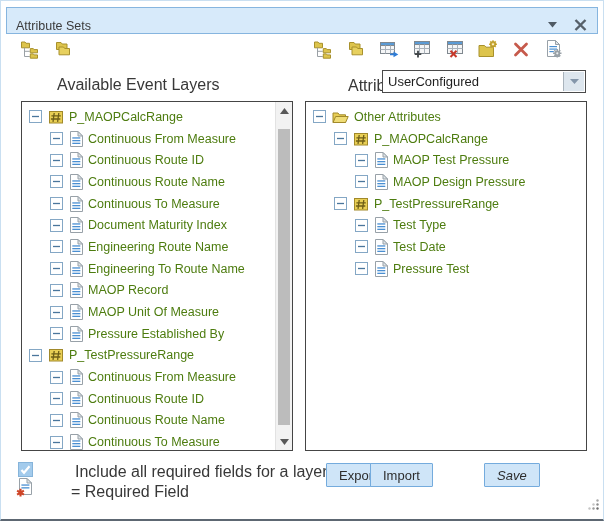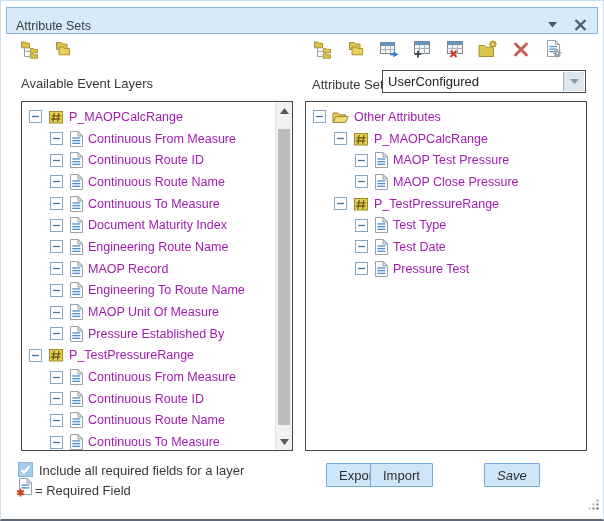--- a/index.html
+++ b/index.html
@@ -24,21 +24,21 @@
   }
   .titlebar .title { font-size:12.5px; color:#3b3b3b; }
   .titlebar .controls { margin-left:auto; display:flex; align-items:center; gap:12px; }
   .tb-ctrl { display:flex; align-items:center; justify-content:center; width:16px; height:16px; cursor:default; }
   
   .toolbar-group { position:absolute; top:39px; display:flex; gap:11px; }
   .toolbar-left  { left:18px; }
   .toolbar-right { left:311px; }
   .tbtn { width:22px; height:22px; display:flex; align-items:center; justify-content:center; }
   
-  .section-label { position:absolute; font-size:13px; color:#383838; white-space:nowrap; }
+  .section-label { position:absolute; font-size:16px; color:#383838; white-space:nowrap;margin-left:36px; }
   #available-label { left:20px; top:75px; }
   #attrset-label   { left:311px; top:76px; }
   .combo {
     position:absolute; left:381px; top:69px; width:204px; height:23px;
     background:#ffffff; border:1px solid #4a4a4a;
     display:flex; align-items:stretch;
   }
   .combo-text { flex:1; font-size:13px; color:#1e1e1e; padding:3px 0 0 5px; overflow:hidden; white-space:nowrap; }
   .combo-btn {
     width:21px; background:#dde6ee; border-left:1px solid #a9b3bc;
@@ -48,21 +48,21 @@
   .panel {
     position:absolute; top:100px; height:350px; background:#ffffff;
     border:1px solid #454545; overflow:hidden;
   }
   #left-panel  { left:20px;  width:272px; }
   #right-panel { left:304px; width:282px; }
   .tree { padding-top:4px; }
   .tree-row { height:21.7px; display:flex; align-items:center; white-space:nowrap; }
   .expander { width:13px; height:13px; flex:0 0 13px; margin-right:6px; display:flex; }
   .ticon { margin-right:5px; display:flex; align-items:center; }
-  .tree-label { font-size:12.5px; color:#a21caf; }
+  .tree-label { font-size:12.5px; color:#4d7c0f; }
   
   .vscroll {
     position:absolute; right:0; top:0; bottom:0; width:17px;
     background:#f2f2f2; border-left:1px solid #e2e2e2;
   }
   .scroll-btn { position:absolute; left:0; width:16px; height:17px; display:flex; align-items:center; justify-content:center; }
   .scroll-up { top:0; } .scroll-down { bottom:0; }
   .scroll-thumb { position:absolute; left:2px; width:12px; top:27px; height:296px; background:#bcbcbc; }
   
   .checkbox {
@@ -336,39 +336,39 @@
           </span>
           <span class="ticon">
             <svg width="14" height="16" viewBox="0 0 14 16">
               <path d="M1.5 0.5 H9 L13.5 5 V15.5 H1.5 Z" fill="#ffffff" stroke="#98a1a8"></path>
               <path d="M9 0.5 L9 5 L13.5 5 Z" fill="#dfe4e8" stroke="#98a1a8"></path>
               <rect x="3.3" y="6.3" width="8" height="1.3" fill="#4a8fd2"></rect>
               <rect x="3.3" y="9" width="8" height="1.3" fill="#4a8fd2"></rect>
               <rect x="3.3" y="11.7" width="8" height="1.3" fill="#4a8fd2"></rect>
             </svg>
           </span>
+          <span class="tree-label">Engineering To Route Name</span>
+        </div>
+        <div class="tree-row" style="padding-left: 28px;">
+          <span class="expander">
+            <svg width="13" height="13" viewBox="0 0 13 13">
+              <rect x="0.5" y="0.5" width="12" height="12" fill="#ffffff" stroke="#84a7c5"></rect>
+              <line x1="3" y1="6.5" x2="10" y2="6.5" stroke="#4a769c" stroke-width="1.3"></line>
+            </svg>
+          </span>
+          <span class="ticon">
+            <svg width="14" height="16" viewBox="0 0 14 16">
+              <path d="M1.5 0.5 H9 L13.5 5 V15.5 H1.5 Z" fill="#ffffff" stroke="#98a1a8"></path>
+              <path d="M9 0.5 L9 5 L13.5 5 Z" fill="#dfe4e8" stroke="#98a1a8"></path>
+              <rect x="3.3" y="6.3" width="8" height="1.3" fill="#4a8fd2"></rect>
+              <rect x="3.3" y="9" width="8" height="1.3" fill="#4a8fd2"></rect>
+              <rect x="3.3" y="11.7" width="8" height="1.3" fill="#4a8fd2"></rect>
+            </svg>
+          </span>
           <span class="tree-label">MAOP Record</span>
-        </div>
-        <div class="tree-row" style="padding-left: 28px;">
-          <span class="expander">
-            <svg width="13" height="13" viewBox="0 0 13 13">
-              <rect x="0.5" y="0.5" width="12" height="12" fill="#ffffff" stroke="#84a7c5"></rect>
-              <line x1="3" y1="6.5" x2="10" y2="6.5" stroke="#4a769c" stroke-width="1.3"></line>
-            </svg>
-          </span>
-          <span class="ticon">
-            <svg width="14" height="16" viewBox="0 0 14 16">
-              <path d="M1.5 0.5 H9 L13.5 5 V15.5 H1.5 Z" fill="#ffffff" stroke="#98a1a8"></path>
-              <path d="M9 0.5 L9 5 L13.5 5 Z" fill="#dfe4e8" stroke="#98a1a8"></path>
-              <rect x="3.3" y="6.3" width="8" height="1.3" fill="#4a8fd2"></rect>
-              <rect x="3.3" y="9" width="8" height="1.3" fill="#4a8fd2"></rect>
-              <rect x="3.3" y="11.7" width="8" height="1.3" fill="#4a8fd2"></rect>
-            </svg>
-          </span>
-          <span class="tree-label">Engineering To Route Name</span>
         </div>
         <div class="tree-row" style="padding-left: 28px;">
           <span class="expander">
             <svg width="13" height="13" viewBox="0 0 13 13">
               <rect x="0.5" y="0.5" width="12" height="12" fill="#ffffff" stroke="#84a7c5"></rect>
               <line x1="3" y1="6.5" x2="10" y2="6.5" stroke="#4a769c" stroke-width="1.3"></line>
             </svg>
           </span>
           <span class="ticon">
             <svg width="14" height="16" viewBox="0 0 14 16">
@@ -561,21 +561,21 @@
           </span>
           <span class="ticon">
             <svg width="14" height="16" viewBox="0 0 14 16">
               <path d="M1.5 0.5 H9 L13.5 5 V15.5 H1.5 Z" fill="#ffffff" stroke="#98a1a8"></path>
               <path d="M9 0.5 L9 5 L13.5 5 Z" fill="#dfe4e8" stroke="#98a1a8"></path>
               <rect x="3.3" y="6.3" width="8" height="1.3" fill="#4a8fd2"></rect>
               <rect x="3.3" y="9" width="8" height="1.3" fill="#4a8fd2"></rect>
               <rect x="3.3" y="11.7" width="8" height="1.3" fill="#4a8fd2"></rect>
             </svg>
           </span>
-          <span class="tree-label">MAOP Close Pressure</span>
+          <span class="tree-label">MAOP Design Pressure</span>
         </div>
         <div class="tree-row" style="padding-left: 28px;">
           <span class="expander">
             <svg width="13" height="13" viewBox="0 0 13 13">
               <rect x="0.5" y="0.5" width="12" height="12" fill="#ffffff" stroke="#84a7c5"></rect>
               <line x1="3" y1="6.5" x2="10" y2="6.5" stroke="#4a769c" stroke-width="1.3"></line>
             </svg>
           </span>
           <span class="ticon">
             <svg width="16" height="16" viewBox="0 0 16 16">

